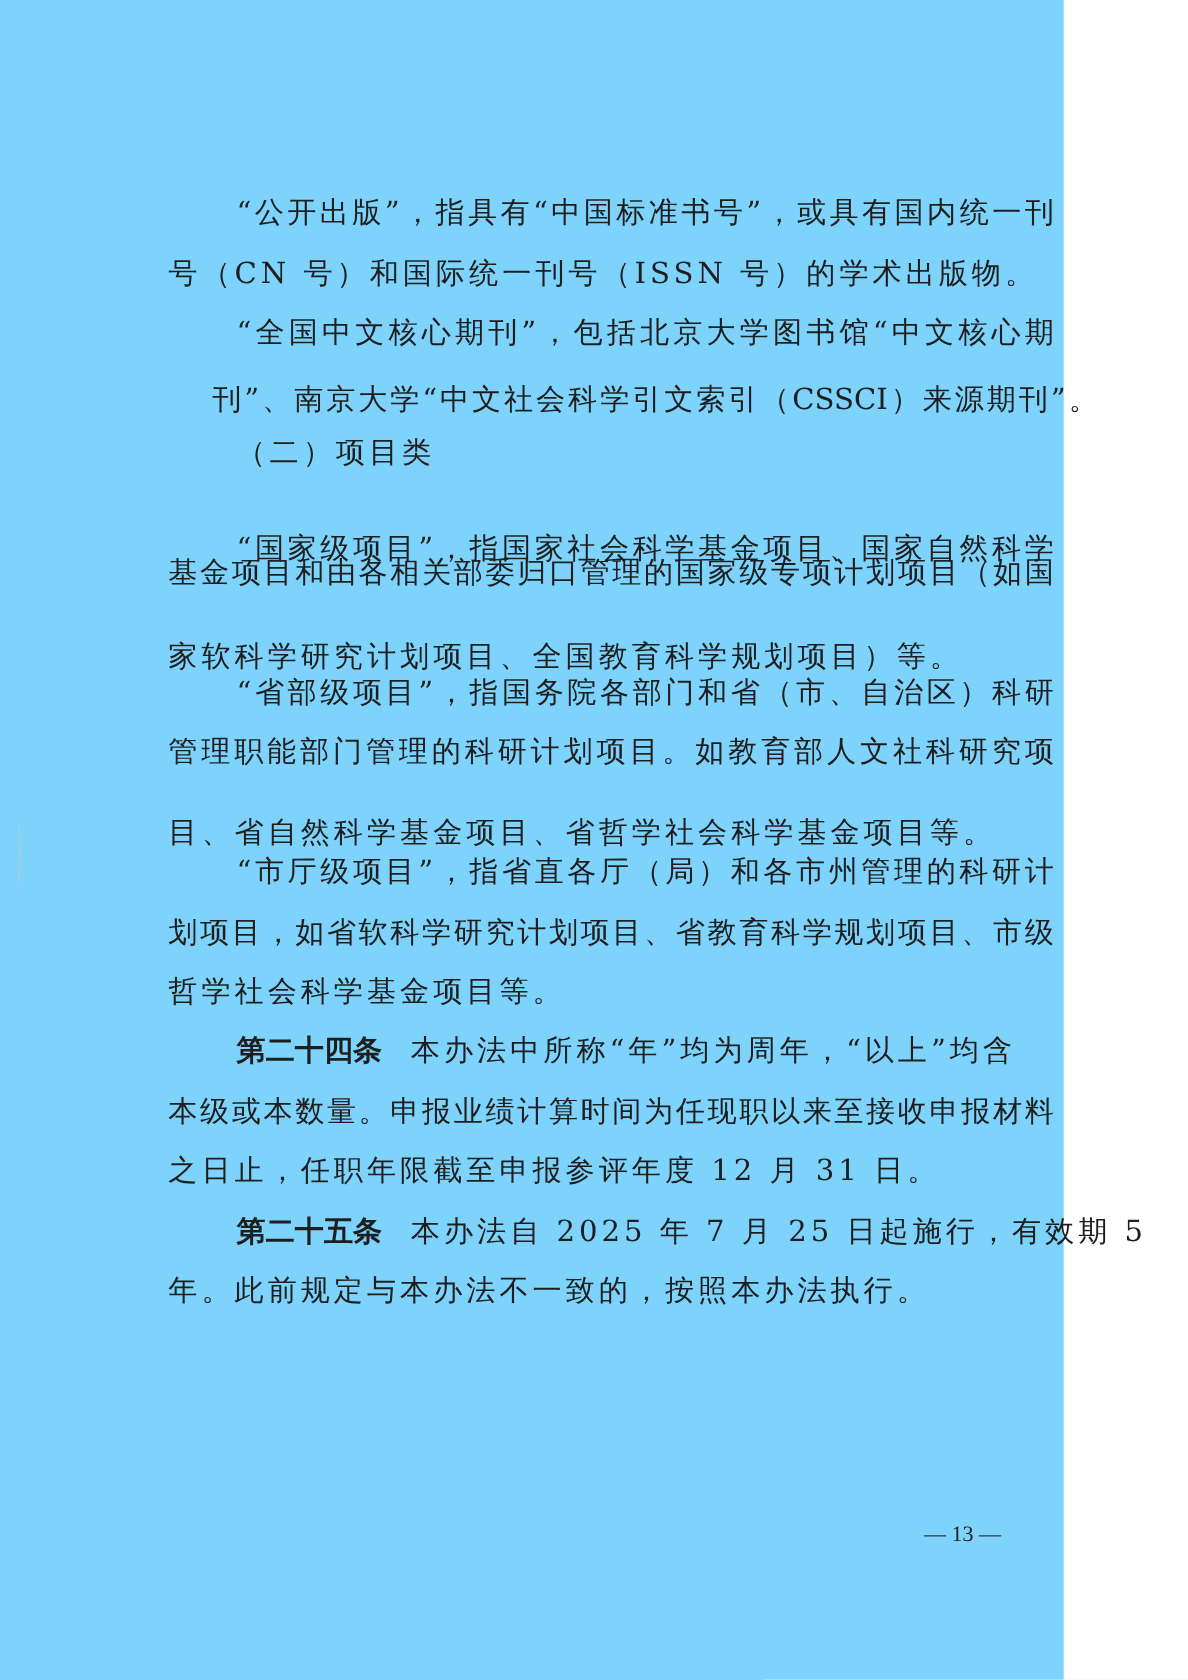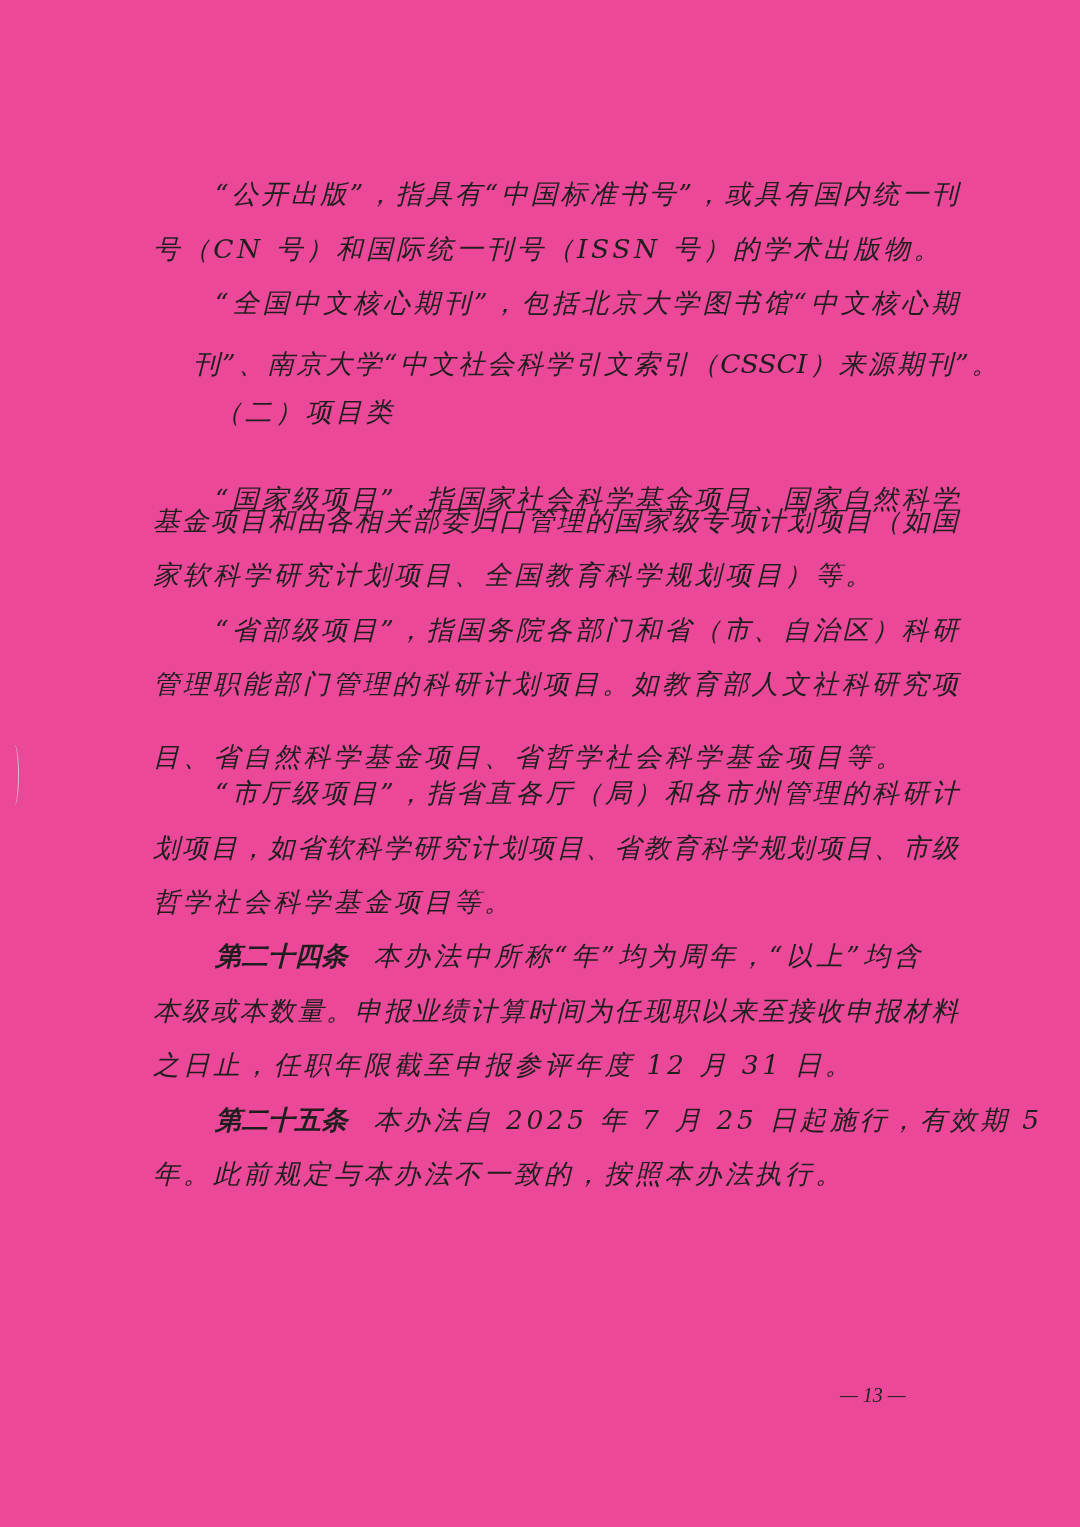--- a/index.html
+++ b/index.html
@@ -11,24 +11,23 @@
       width: 1080px;
       height: 1527px;
       position: relative;
       overflow: hidden;
       font-family: "DejaVu Serif", "Liberation Serif", serif;
       color: #1e1e1e;
     }
     .page {
       position: absolute;
       left: 0; top: 0;
-      width: 1080px;
+      width: 967px;
       height: 1527px;
-      background: #ec4899;
-      font-style: italic;
+      background: #7dd3fc;
     }
     .content {
       position: absolute;
       left: 153px;
       top: 170px;
       width: 805px;
     }
     .line {
       position: absolute;
       left: 0;
@@ -84,21 +83,21 @@
     <div class="line indent just" style="top:4px;">“公开出版”，指具有“中国标准书号”，或具有国内统一刊</div>
     <div class="line" style="top:59px;">号（CN 号）和国际统一刊号（ISSN 号）的学术出版物。</div>
 
     <div class="line indent just" style="top:113px;">“全国中文核心期刊”，包括北京大学图书馆“中文核心期</div>
     <div class="line just" style="top:174px;margin-left:40px;">刊”、南京大学“中文社会科学引文索引（CSSCI）来源期刊”。</div>
 
     <div class="line indent" style="top:222px;">（二）项目类</div>
 
     <div class="line indent just" style="top:277px;margin-top:32px;">“国家级项目”，指国家社会科学基金项目、国家自然科学</div>
     <div class="line just" style="top:331px;">基金项目和由各相关部委归口管理的国家级专项计划项目（如国</div>
-    <div class="line" style="top:385px;">家软科学研究计划项目、全国教育科学规划项目）等。</div>
+    <div class="line" style="top:407px;">家软科学研究计划项目、全国教育科学规划项目）等。</div>
 
     <div class="line indent just" style="top:440px;">“省部级项目”，指国务院各部门和省（市、自治区）科研</div>
     <div class="line just" style="top:494px;">管理职能部门管理的科研计划项目。如教育部人文社科研究项</div>
     <div class="line" style="top:567px;">目、省自然科学基金项目、省哲学社会科学基金项目等。</div>
 
     <div class="line indent just" style="top:603px;">“市厅级项目”，指省直各厅（局）和各市州管理的科研计</div>
     <div class="line just" style="top:658px;">划项目，如省软科学研究计划项目、省教育科学规划项目、市级</div>
     <div class="line" style="top:712px;">哲学社会科学基金项目等。</div>
 
     <div class="line indent" style="top:766px;text-align:right;">

